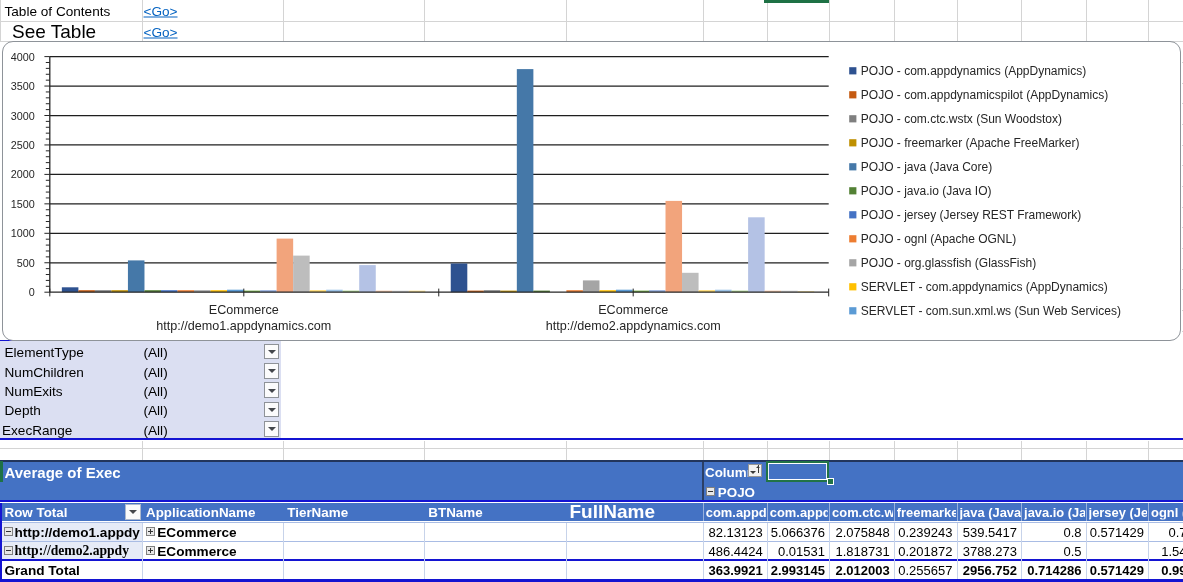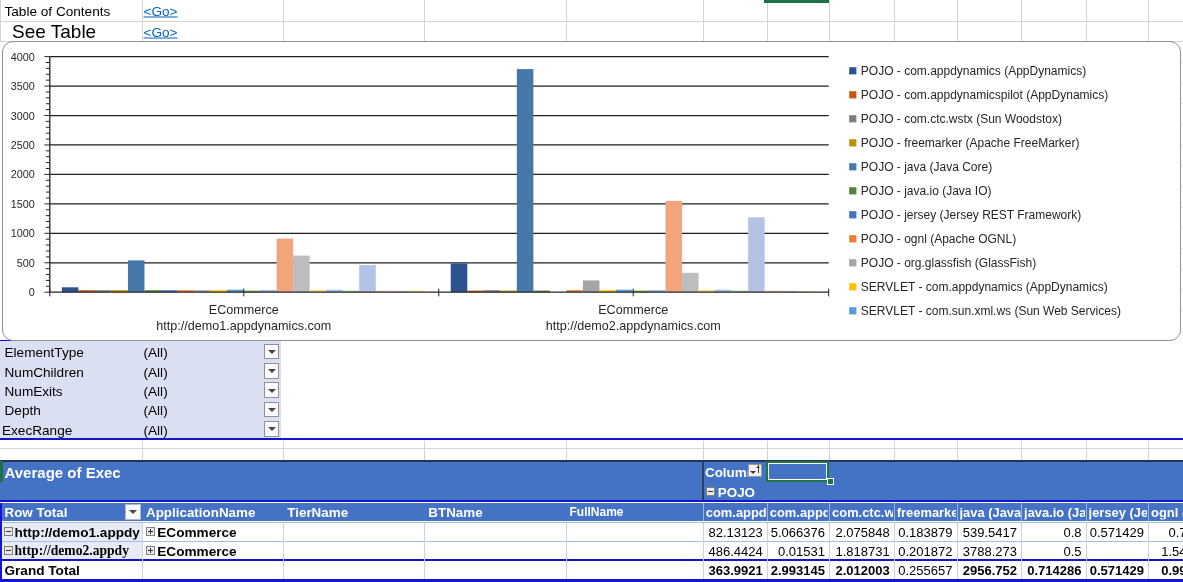--- a/index.html
+++ b/index.html
@@ -237,21 +237,21 @@
 <div class="a" style="left:829.3px;top:502.6px;width:1.0px;height:18.9px;background:rgba(255,255,255,0.45);"></div>
 <div class="a" style="left:894.0px;top:502.6px;width:1.0px;height:18.9px;background:rgba(255,255,255,0.45);"></div>
 <div class="a" style="left:956.7px;top:502.6px;width:1.0px;height:18.9px;background:rgba(255,255,255,0.45);"></div>
 <div class="a" style="left:1021.3px;top:502.6px;width:1.0px;height:18.9px;background:rgba(255,255,255,0.45);"></div>
 <div class="a" style="left:1085.8px;top:502.6px;width:1.0px;height:18.9px;background:rgba(255,255,255,0.45);"></div>
 <div class="a" style="left:1148.3px;top:502.6px;width:1.0px;height:18.9px;background:rgba(255,255,255,0.45);"></div>
 <div class="t b w" style="left:4.5px;top:512.0px;transform:translateY(-50%);font-size:13.4px;">Row Total</div>
 <div class="t b w" style="left:146.0px;top:512.0px;transform:translateY(-50%);font-size:13.4px;">ApplicationName</div>
 <div class="t b w" style="left:287.3px;top:512.0px;transform:translateY(-50%);font-size:13.4px;">TierName</div>
 <div class="t b w" style="left:428.3px;top:512.0px;transform:translateY(-50%);font-size:13.4px;">BTName</div>
-<div class="t b w" style="left:569.5px;top:512.0px;transform:translateY(-50%);font-size:12px;">FullName</div>
+<div class="t b w" style="left:569.5px;top:512.0px;transform:translateY(-50%);font-size:19px;">FullName</div>
 <div class="t b w" style="left:705.8px;top:512.0px;transform:translateY(-50%);font-size:12.9px;width:60.4px;overflow:hidden;">com.appd</div>
 <div class="t b w" style="left:769.8px;top:512.0px;transform:translateY(-50%);font-size:12.9px;width:58.7px;overflow:hidden;">com.appd</div>
 <div class="t b w" style="left:832.1px;top:512.0px;transform:translateY(-50%);font-size:12.9px;width:61.1px;overflow:hidden;">com.ctc.w</div>
 <div class="t b w" style="left:896.8px;top:512.0px;transform:translateY(-50%);font-size:12.9px;width:59.1px;overflow:hidden;">freemarker (A</div>
 <div class="t b w" style="left:959.5px;top:512.0px;transform:translateY(-50%);font-size:12.9px;width:61.0px;overflow:hidden;">java (Java</div>
 <div class="t b w" style="left:1024.1px;top:512.0px;transform:translateY(-50%);font-size:12.9px;width:60.9px;overflow:hidden;">java.io (Ja</div>
 <div class="t b w" style="left:1088.6px;top:512.0px;transform:translateY(-50%);font-size:12.9px;width:58.9px;overflow:hidden;">jersey (Jer</div>
 <div class="t b w" style="left:1151.1px;top:512.0px;transform:translateY(-50%);font-size:12.9px;width:38.9px;overflow:hidden;">ognl (Apa</div>
 <div class="a" style="left:125.4px;top:504.3px;width:15.6px;height:15.7px;background:#FAFAFA;border:1.2px solid #ADB9CE;box-sizing:border-box;"></div>
 <div class="a" style="left:129px;top:509.9px;width:0;height:0;border-left:4.2px solid transparent;border-right:4.2px solid transparent;border-top:4.6px solid #44474C;"></div>
@@ -288,21 +288,21 @@
 <div class="a" style="left:5.5px;top:550.0px;width:5.2px;height:1.3px;background:#333;"></div>
 <div class="t b" style="left:14.5px;top:550.6px;transform:translateY(-50%);font-size:13.6px;width:126px;overflow:hidden;font-family:Liberation Serif, serif;">http://demo2.appdy</div>
 <div class="a" style="left:146px;top:546.0px;width:9.2px;height:9.2px;background:#E8E8E8;border:1px solid #808080;box-sizing:border-box;"></div>
 <div class="a" style="left:148px;top:550.0px;width:5.2px;height:1.3px;background:#333;"></div>
 <div class="a" style="left:149.9px;top:548.1px;width:1.3px;height:5.2px;background:#333;"></div>
 <div class="t b" style="left:157.3px;top:550.6px;transform:translateY(-50%);font-size:13.6px;">ECommerce</div>
 <div class="t b" style="left:4.5px;top:570.4px;transform:translateY(-50%);font-size:13.6px;">Grand Total</div>
 <div class="num" style="right:420.3px;top:531.7px;transform:translateY(-50%);">82.13123</div>
 <div class="num" style="right:358.0px;top:531.7px;transform:translateY(-50%);">5.066376</div>
 <div class="num" style="right:293.3px;top:531.7px;transform:translateY(-50%);">2.075848</div>
-<div class="num" style="right:230.6px;top:531.7px;transform:translateY(-50%);">0.183879</div>
+<div class="num" style="right:230.6px;top:531.7px;transform:translateY(-50%);">0.239243</div>
 <div class="num" style="right:166.0px;top:531.7px;transform:translateY(-50%);">539.5417</div>
 <div class="num" style="right:101.5px;top:531.7px;transform:translateY(-50%);">0.8</div>
 <div class="num" style="right:39.0px;top:531.7px;transform:translateY(-50%);">0.571429</div>
 <div class="num" style="right:-3.5px;top:531.7px;transform:translateY(-50%);">0.7</div>
 <div class="num" style="right:420.3px;top:550.6px;transform:translateY(-50%);">486.4424</div>
 <div class="num" style="right:358.0px;top:550.6px;transform:translateY(-50%);">0.01531</div>
 <div class="num" style="right:293.3px;top:550.6px;transform:translateY(-50%);">1.818731</div>
 <div class="num" style="right:230.6px;top:550.6px;transform:translateY(-50%);">0.201872</div>
 <div class="num" style="right:166.0px;top:550.6px;transform:translateY(-50%);">3788.273</div>
 <div class="num" style="right:101.5px;top:550.6px;transform:translateY(-50%);">0.5</div>

